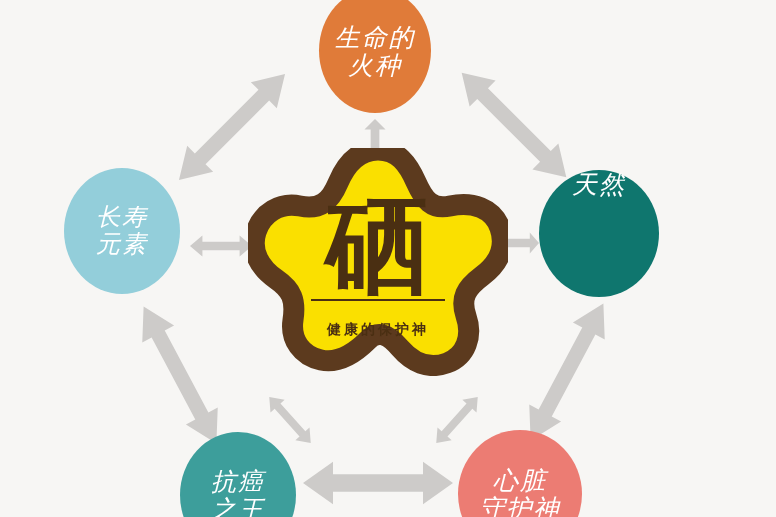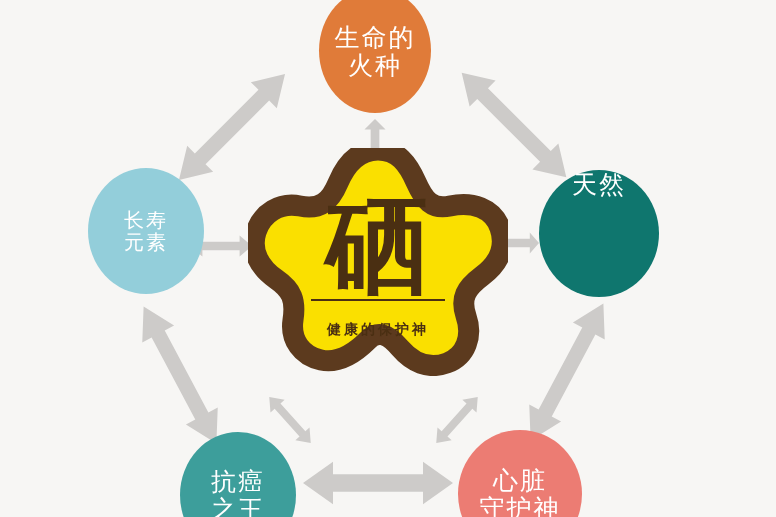--- a/index.html
+++ b/index.html
@@ -35,41 +35,42 @@
     justify-content: center;
     border-radius: 50%;
     color: #ffffff;
     text-align: center;
     line-height: 1.12;
     letter-spacing: 2px;
   }
   .node-line {
     display: block;
     white-space: nowrap;
+    font-style: italic;
   }
 
   
   #node-spark {
     left: 319px; top: -12px;
     width: 112px; height: 125px;
     background: #e07b39;
     font-size: 25px;
   }
   #node-detox {
     left: 539px; top: 170px;
     width: 120px; height: 127px;
     background: #0f766e;
     font-size: 25px;
     justify-content: space-between;
   }
   #node-longevity {
-    left: 88px; top: 168px;
+    left: 64px; top: 168px;
     width: 116px; height: 126px;
     background: #93ceda;
-    font-size: 20px;
+    font-size: 24px;
   }
   #node-anticancer {
     left: 180px; top: 432px;
     width: 116px; height: 126px;
     background: #3d9e9b;
     font-size: 25px;
   }
   #node-heart {
     left: 458px; top: 430px;
     width: 124px; height: 128px;

